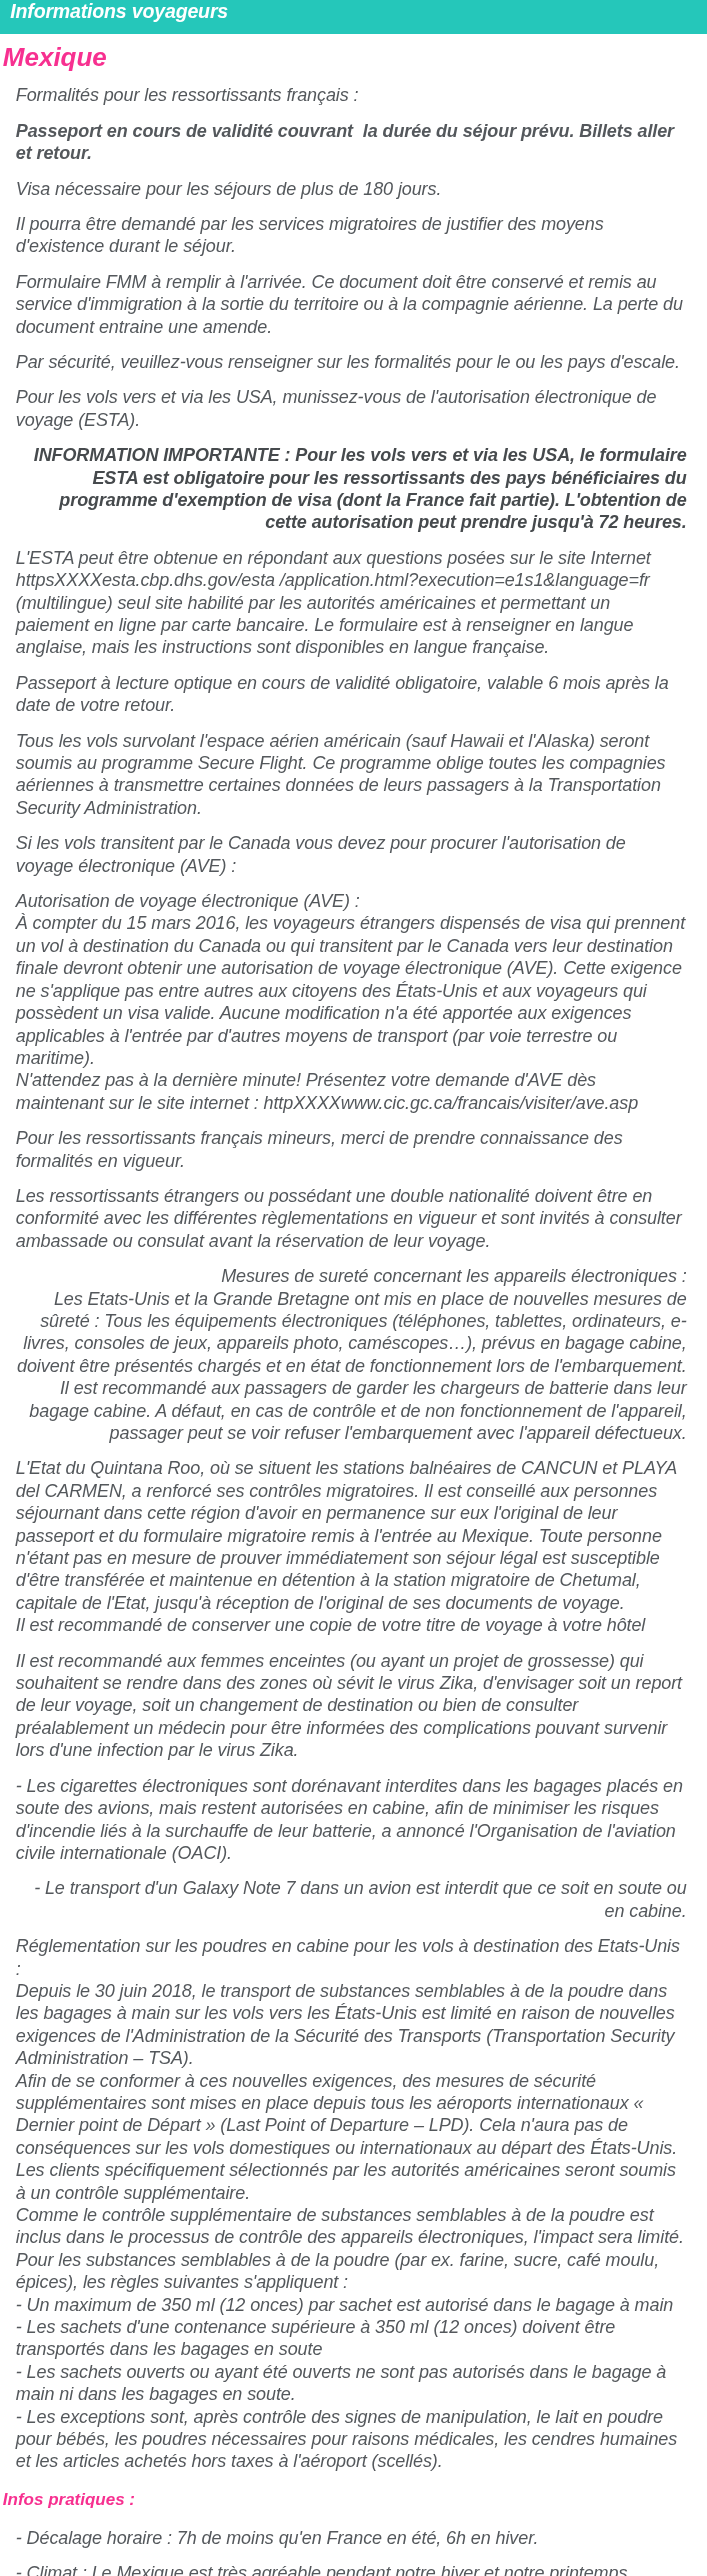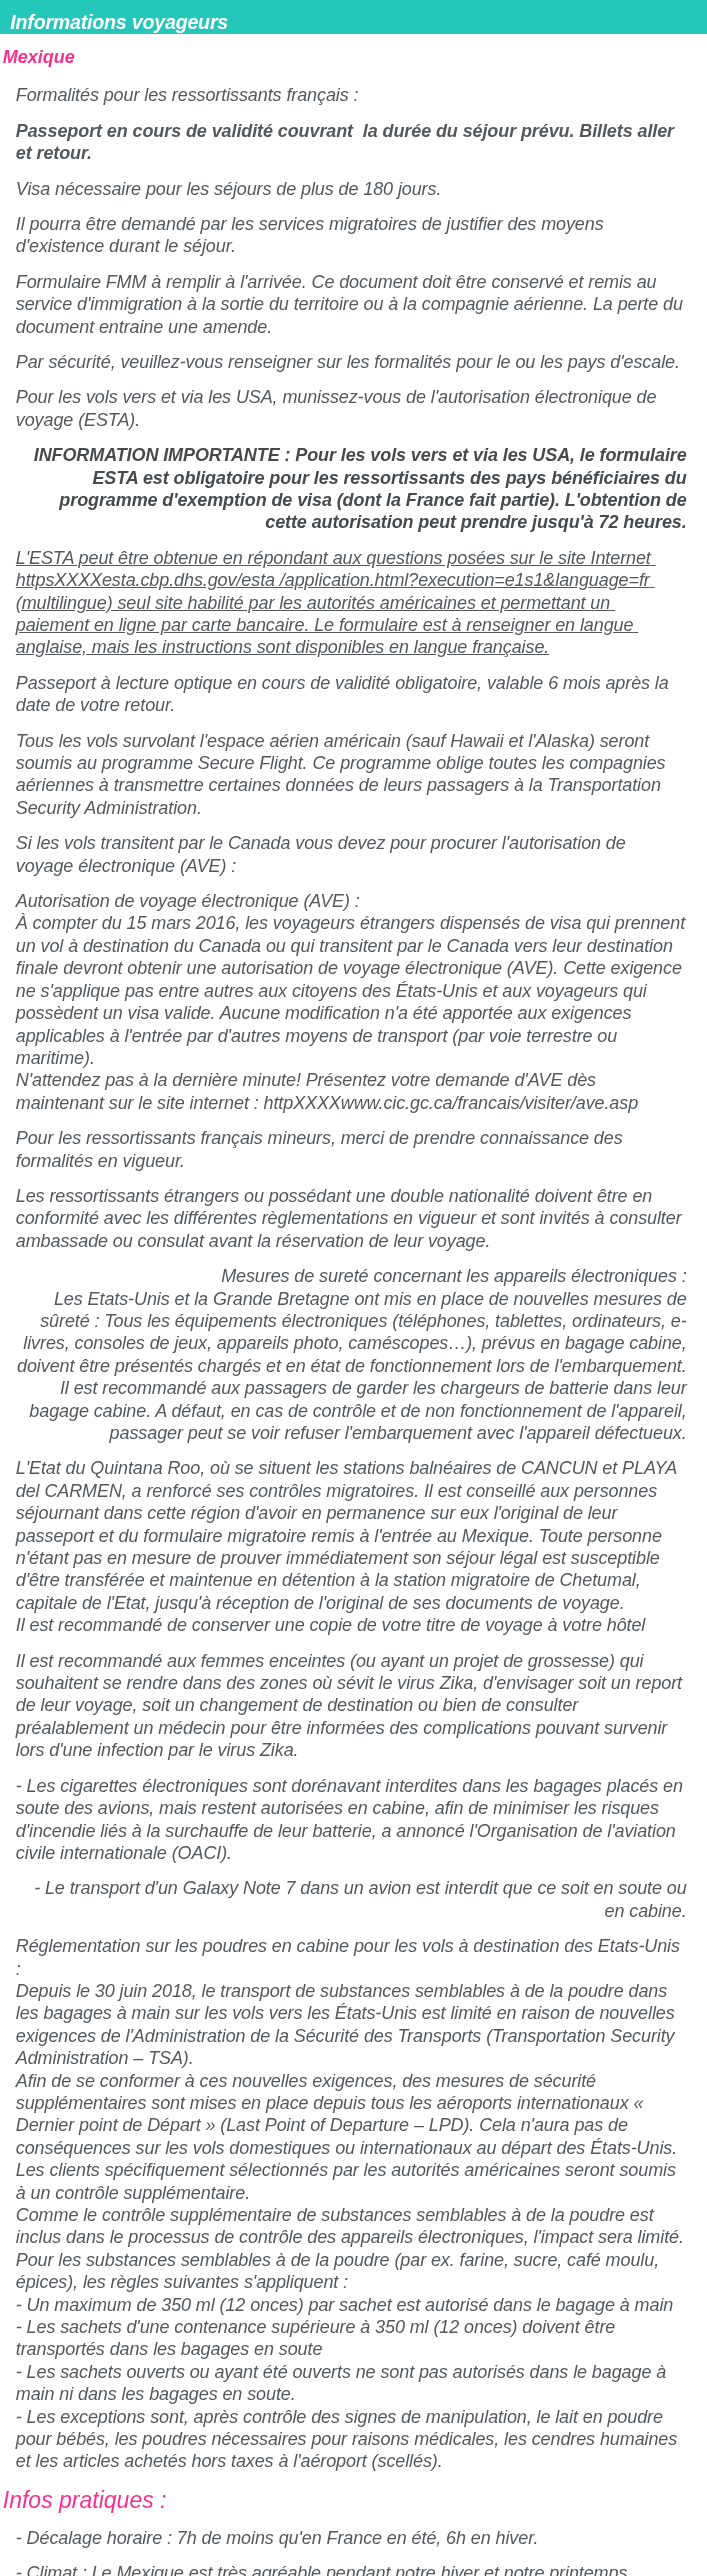--- a/index.html
+++ b/index.html
@@ -12,44 +12,44 @@
     min-height: 2576px;
     font-family: "Liberation Sans", sans-serif;
     font-style: italic;
     color: #54585c;
     overflow-x: hidden;
   }
   .topbar {
     background: #25c7ba;
     height: 34px;
     display: flex;
-    align-items: flex-end;
+    align-items: flex-start;
     padding-left: 10.3px;
     box-sizing: border-box;
   }
   .topbar-title {
     color: #ffffff;
     font-weight: bold;
     font-size: 19.6px;
     letter-spacing: -0.2px;
   }
   .content {
     padding: 0 8.4px 9.3px 2.8px;
   }
   .country-title {
     color: #f73090;
-    font-size: 18px;
+    font-size: 26px;
     font-weight: bold;
     line-height: 28px;
     margin: 9.3px 0 0 0;
   }
   .infos-title {
     color: #f73090;
-    font-size: 23px;
-    font-weight: normal;
+    font-size: 17px;
+    font-weight: bold;
     line-height: 28px;
     margin: 9.3px 0 0 0;
   }
   p.para {
     margin: 13px;
     font-size: 18px;
     line-height: 22.4px;
     white-space: pre-wrap;
     letter-spacing: -0.1px;
   }
@@ -66,21 +66,21 @@
   .mt17 { margin-top: 16px; }
   .mt22 { margin-top: 20.5px; }
   .mt24 { margin-top: 22.4px; }
   .mt26 { margin-top: 24px; }
   .mt28 { margin-top: 26px; font-weight: bold; }
   .mt39 { margin-top: 36px; }
   .mt54 { margin-top: 50px; }
   .mt55 { margin-top: 51px; }
   .mt56 { margin-top: 52px; }
   .mt58 { margin-top: 54px; text-align: right; }
-  .mt66 { margin-top: 62px; text-decoration: underline; }
+  .mt66 { margin-top: 62px; }
 </style>
 </head>
 <body>
 
 <header class="topbar">
   <span class="topbar-title">Informations voyageurs</span>
 </header>
 
 <main class="content">
   <h1 class="country-title">Mexique</h1>

